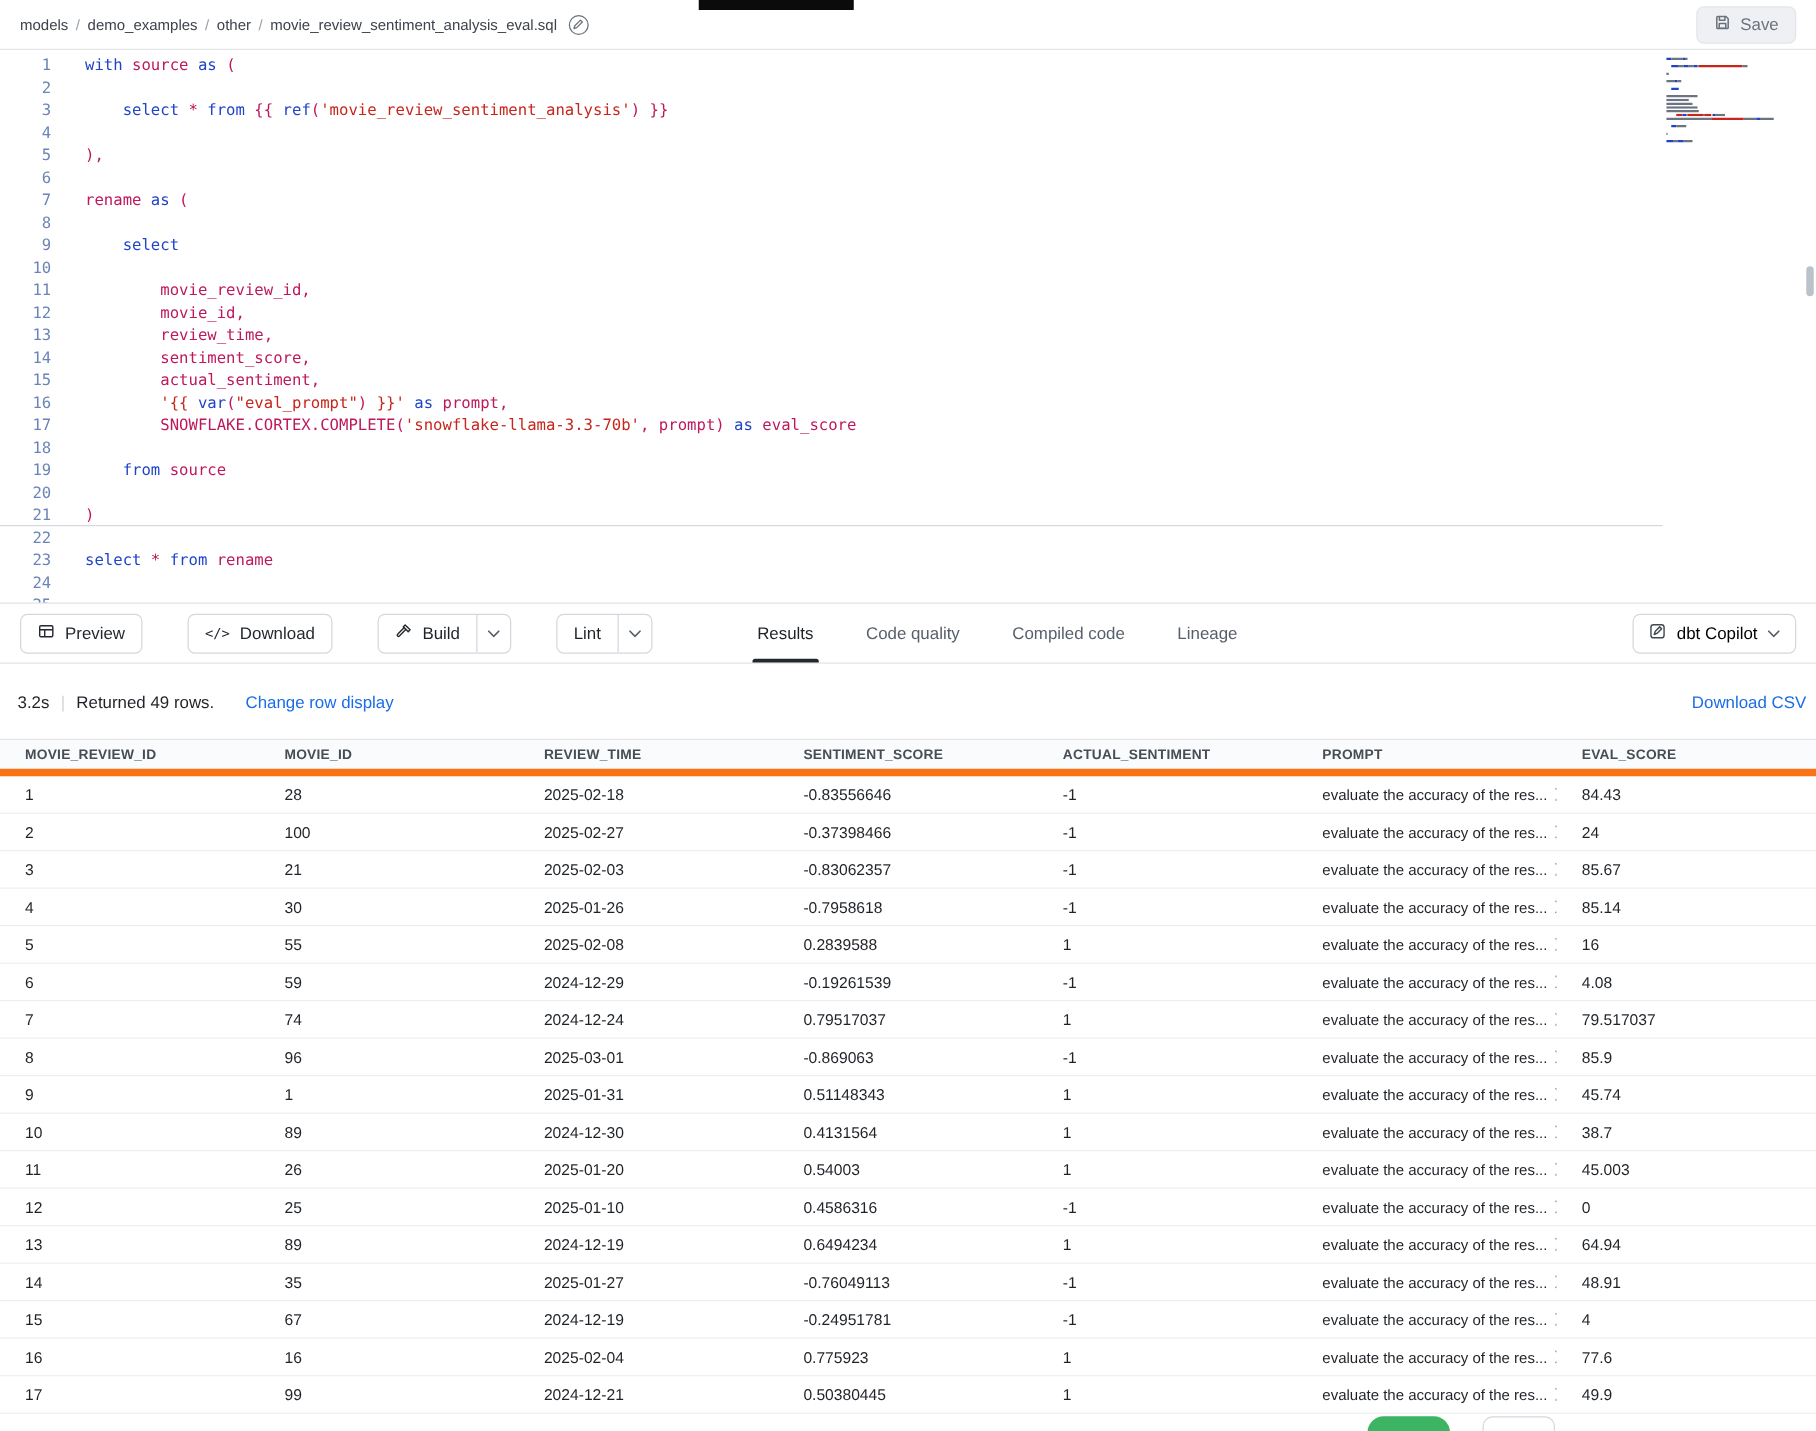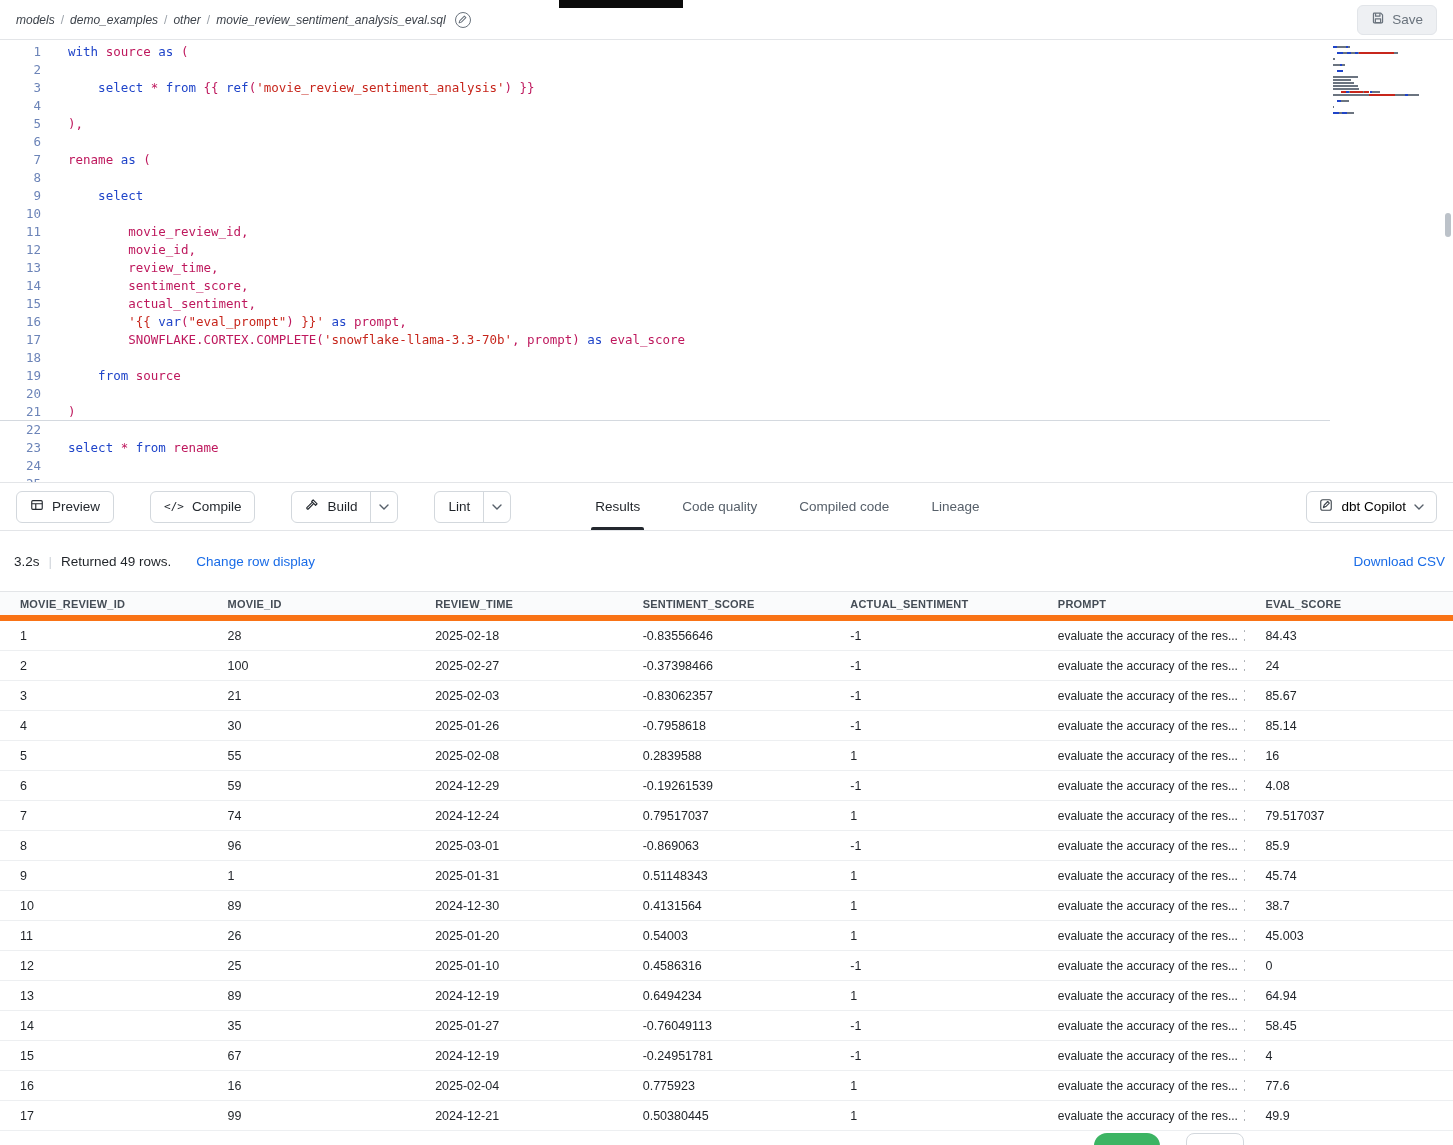--- a/index.html
+++ b/index.html
@@ -5,21 +5,21 @@
   * { box-sizing: border-box; margin: 0; padding: 0; }
   html,body { width:1453px; height:1145px; overflow:hidden; background:#fff;
     font-family:"Liberation Sans", sans-serif; color:#1f2328; }
   .app { position:relative; width:1453px; height:1145px; }
 
   
   .notch { position:absolute; left:559px; top:0; width:124px; height:8px; background:#0b0b0b; z-index:5; }
   .topbar { height:40px; border-bottom:1px solid #e3e5e8; display:flex; align-items:center; padding:0 16px; }
   .breadcrumb { display:flex; align-items:center; font-size:12px; color:#3d434b; }
   .breadcrumb .sep { margin:0 6px; color:#9aa1a9; }
-  .breadcrumb .crumb { white-space:nowrap;font-style:italic; }
+  .breadcrumb .crumb { white-space:nowrap; }
   .file-action { margin-left:9px; width:16px; height:16px; border:1.2px solid #6a737d; border-radius:50%;
     display:flex; align-items:center; justify-content:center; cursor:pointer; }
   .save-btn { margin-left:auto; display:inline-flex; align-items:center; gap:7px; height:30px; padding:0 13px;
     background:#eef0f3; border:1px solid #e2e5e9; border-radius:6px; font-size:13.5px; color:#6a737d; cursor:pointer;
     font-family:"Liberation Sans",sans-serif; }
 
   
   .editor { position:relative; height:443px; border-bottom:1px solid #e3e5e8; padding-top:3px;
     font-family:"DejaVu Sans Mono", monospace; font-size:12.5px; line-height:18px; overflow:hidden; cursor:text; }
   .code-lines { width:1330px; }
@@ -315,21 +315,21 @@
         <span>
           <svg width="14" height="14" viewBox="0 0 16 16" fill="none" stroke="#24292f" stroke-width="1.3">
               <rect x="2" y="3" width="12" height="10" rx="1.2"></rect>
               <path d="M2 6.6h12M6.6 6.6V13"></path>
             </svg>
         </span>
         <span>Preview</span>
       </button>
       <button class="btn">
         <span class="code-glyph">&lt;/&gt;</span>
-        <span>Compile</span>
+        <span>Download</span>
       </button>
       <div class="split">
         <span class="main">
           <span>
             <svg width="14" height="14" viewBox="0 0 16 16" fill="none" stroke="#24292f" stroke-width="1.3" stroke-linecap="round" stroke-linejoin="round">
                 <path d="M9.3 2.2l4.5 4.5-1.7 1.7-4.5-4.5z"></path>
                 <path d="M8.2 4.9L2.4 10.7a1.1 1.1 0 0 0 1.6 1.6l5.8-5.8"></path>
               </svg>
           </span>
           <span>Build</span>
@@ -607,21 +607,21 @@
           <div class="td">-0.76049113</div>
           <div class="td">-1</div>
           <div class="td prompt">
             <span>evaluate the accuracy of the res...</span>
             <span class="pchev">
               <svg width="7" height="11" viewBox="0 0 7 11" fill="none" stroke="#454d56" stroke-width="1.4" stroke-linecap="round" stroke-linejoin="round">
                 <path d="M1 1l4.5 4.5L1 10"></path>
               </svg>
             </span>
           </div>
-          <div class="td">58.45</div>
+          <div class="td">48.91</div>
         </div>
         <div class="trow">
           <div class="td">15</div>
           <div class="td">67</div>
           <div class="td">2024-12-19</div>
           <div class="td">-0.24951781</div>
           <div class="td">-1</div>
           <div class="td prompt">
             <span>evaluate the accuracy of the res...</span>
             <span class="pchev">

